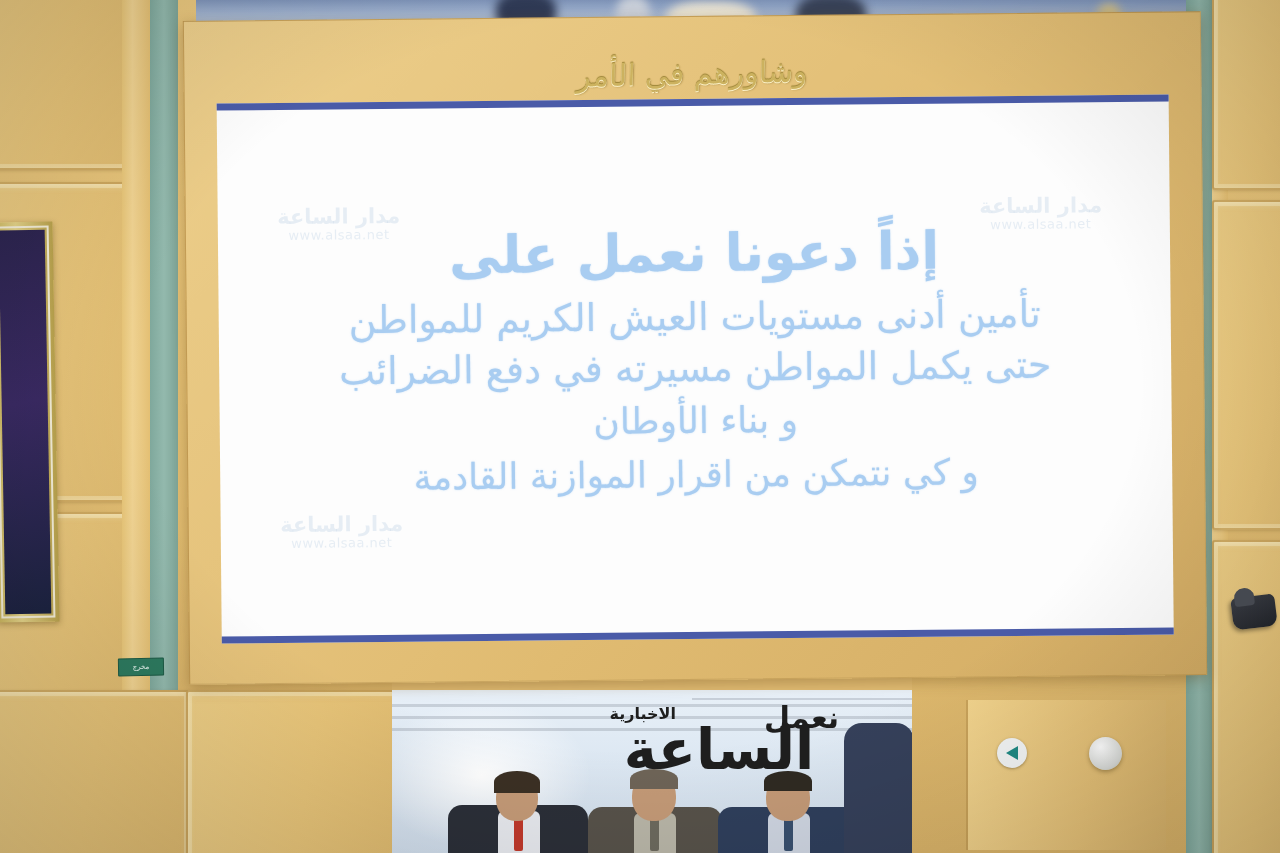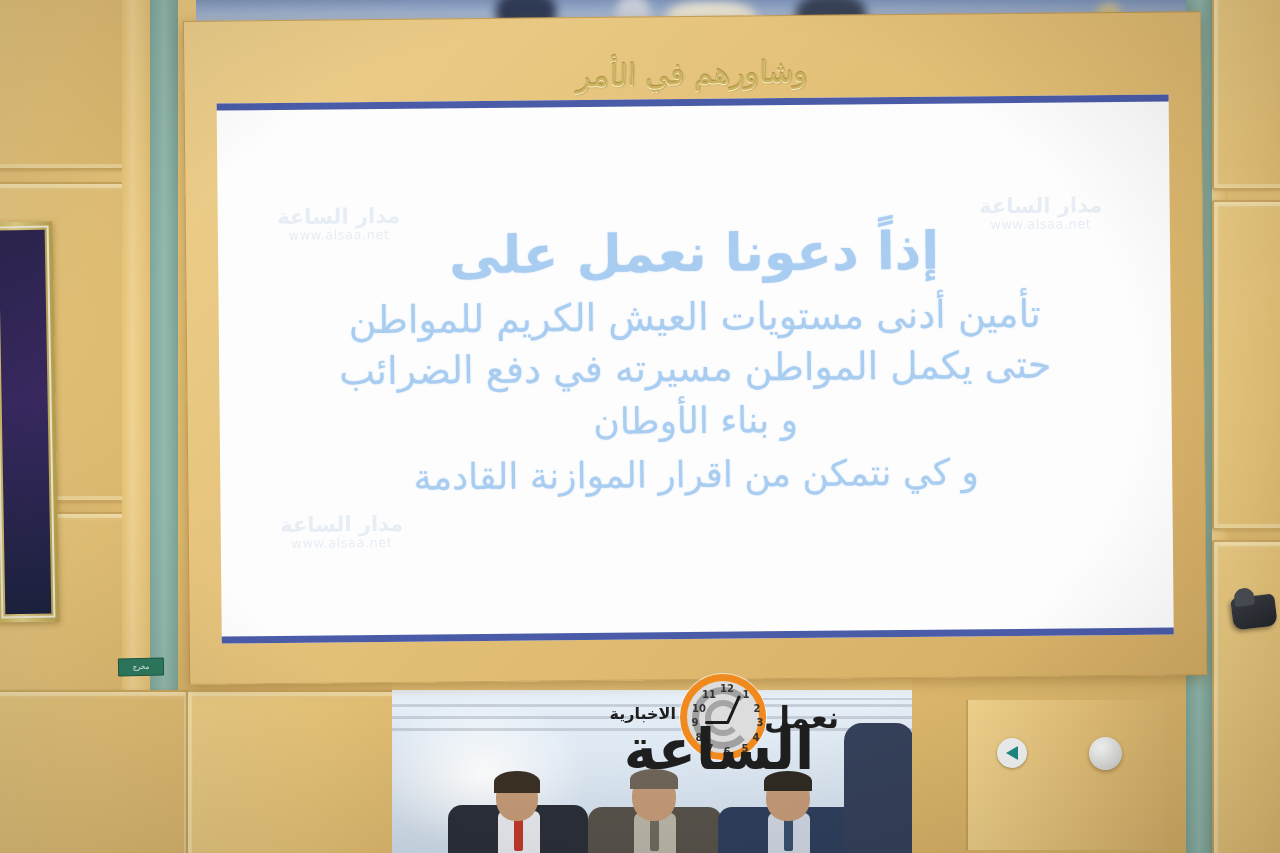--- a/index.html
+++ b/index.html
@@ -341,37 +341,19 @@
       </div>
       <div class="wm-faint" id="wm-c">
         <span class="wm-ar">مدار الساعة</span>
         <span class="wm-url">www.alsaa.net</span>
       </div>
 
     </div>
   </div>
 
   <div id="logo">
-    <div id="clock">
-      <div id="clock-swirl"></div>
-      <div id="clock-swirl2"></div>
-      <div class="num" style="left:33px;top:2px;">12</div>
-      <div class="num" style="left:52px;top:8px;">1</div>
-      <div class="num" style="left:63px;top:22px;">2</div>
-      <div class="num" style="left:66px;top:36px;">3</div>
-      <div class="num" style="left:62px;top:51px;">4</div>
-      <div class="num" style="left:51px;top:62px;">5</div>
-      <div class="num" style="left:33px;top:65px;">6</div>
-      <div class="num" style="left:16px;top:62px;">7</div>
-      <div class="num" style="left:5px;top:51px;">8</div>
-      <div class="num" style="left:1px;top:36px;">9</div>
-      <div class="num" style="left:5px;top:22px;">10</div>
-      <div class="num" style="left:15px;top:8px;">11</div>
-      <div class="hand" style="left:39px;top:12px;width:3px;height:30px;transform:rotate(24deg);"></div>
-      <div class="hand" style="left:18px;top:40px;width:24px;height:3px;transform-origin:right center;"></div>
-    </div>
     <div id="logo-ar-sub">الاخبارية</div>
     <div id="logo-ar-top">نعمل</div>
     <div id="logo-ar-main">الساعة</div>
   </div>
 
   <div id="vignette"></div>
 </div>
 
 </body></html>

